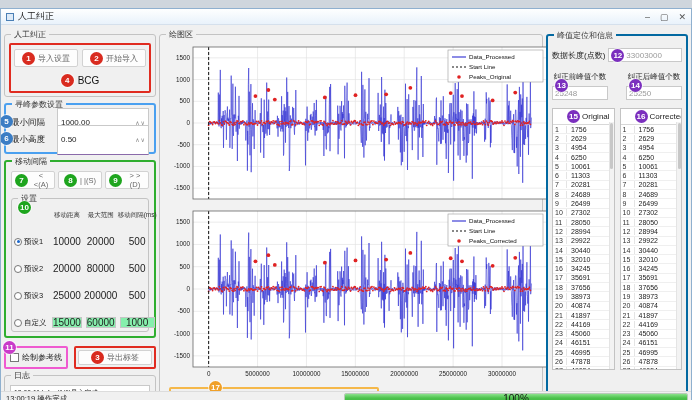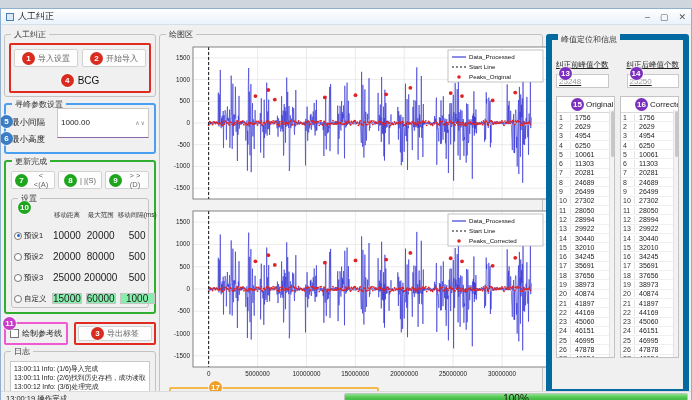--- a/index.html
+++ b/index.html
@@ -16,21 +16,21 @@
   
   .main{position:absolute;top:17px;left:0;right:0;bottom:14px;display:flex;padding:2px 3px;gap:3px;}
   .left-col{width:152px;display:flex;flex-direction:column;}
   .center-col{width:384px;}
   .right-col{flex:1;}
   
   .group{position:relative;border:1px solid #c3c3c3;border-radius:3px;padding:9px 5px 4px;margin-top:6px;background:#f0f0f0;}
   .group-title{position:absolute;top:-6px;left:6px;background:#f0f0f0;padding:0 3px;font-size:8px;color:#333;white-space:nowrap;}
   .group.blue{border:2px solid #4aa0f0;}
   .group.green{border:2px solid #2fae2f;}
-  .group.purple{border:6px solid #0369a1;}
+  .group.purple{border:2px solid #0369a1;}
   .annot-box{border:2px solid;border-radius:2px;}
   .annot-box.red{border-color:#e02b20;}
   .annot-box.pink{border-color:#ef5ad0;}
   .annot-box.orange{border-color:#f5b84a;}
   
   .badge{display:inline-flex;flex:none;width:13px;height:13px;border-radius:50%;color:#fff;
     font-size:8px;font-weight:bold;align-items:center;justify-content:center;
     box-shadow:0 0 0 1px rgba(255,255,255,.65);}
   .badge.red{background:#d92b1f;}
   .badge.blue{background:#3b7dc4;}
@@ -43,42 +43,42 @@
     display:flex;align-items:center;justify-content:center;gap:3px;height:18px;padding:0 3px;cursor:default;}
   .param-row{position:relative;display:flex;align-items:center;gap:4px;height:17px;font-size:8.5px;}
   .param-row .plab{width:42px;flex:none;}
   .spinbox{flex:1;display:flex;align-items:center;background:#fff;border:1px solid #c9c9c9;
     border-bottom:1px solid #8a6aaa;height:30px;font-size:8px;padding:5px 3px;}
   .spinbox .val{flex:1;}
   .spin-ud{display:flex;gap:1px;color:#888;font-size:6px;}
   .badge-left{position:absolute;left:-11px;top:1px;}
   
   .preset-grid{display:grid;grid-template-columns:36px 1fr 1fr 1.2fr;font-size:7px;
-    align-items:center;row-gap:10px;margin-top:10px;}
+    align-items:center;row-gap:16px;margin-top:10px;}
   .ph{text-align:center;color:#333;font-size:6.5px;white-space:nowrap;}
   .pv{text-align:center;font-size:10px;}
   .pv.inp{border:1px solid #c4c4c4;background:#86efac;height:11px;line-height:10px;margin:0 2px;}
   .pr-label{display:flex;align-items:center;gap:2px;font-size:7.5px;white-space:nowrap;}
   .radio{width:8px;height:8px;flex:none;border:1px solid #777;border-radius:50%;background:#fff;position:relative;}
   .radio.on::after{content:"";position:absolute;inset:1.5px;border-radius:50%;background:#1a66cc;}
   .checkbox{width:9px;height:9px;flex:none;border:1px solid #777;background:#fff;}
   
   .log-box{background:#fff;border:1px solid #c9c9c9;height:100%;padding:2px 3px;overflow:hidden;}
   .log-line{font-size:6.8px;line-height:9px;color:#222;white-space:nowrap;}
   
   .charts{background:#f2f2f2;}
   svg text{font-family:"Liberation Sans","DejaVu Sans",sans-serif;}
   .toolbar{position:relative;display:inline-flex;align-items:center;gap:7px;padding:2px 6px;margin:3px 0 0 6px;background:#f0f0f0;}
   .toolbar .tb-label{font-size:8.5px;color:#333;}
   .tb-icon{display:flex;align-items:center;justify-content:center;width:15px;height:15px;cursor:default;}
   
   .rp-row{display:flex;align-items:center;gap:3px;font-size:8px;margin-top:2px;}
   .field{display:flex;align-items:center;gap:2px;background:#fff;border:1px solid #c9c9c9;height:14px;
     font-size:8px;color:#9a9a9a;padding:0 2px;}
-  .count-cols{display:grid;grid-template-columns:1fr 1fr;gap:18px;margin-top:10px;text-decoration:underline;}
+  .count-cols{display:grid;grid-template-columns:1fr 1fr;gap:18px;margin-top:10px;}
   .count-label{font-size:7.5px;text-align:center;white-space:nowrap;}
   .count-field{position:relative;margin-top:4px;}
   .tables{display:grid;grid-template-columns:1fr 1fr;gap:5px;margin-top:8px;height:262px;}
   .tbl{position:relative;background:#fff;border:1px solid #c3c3c3;display:flex;flex-direction:column;overflow:hidden;}
   .tbl-head{display:flex;align-items:center;gap:2px;font-size:8px;border-bottom:1px solid #d8d8d8;
     padding:1px 2px 1px 14px;background:#fff;}
   .tbl-rows{flex:1;overflow:hidden;}
   .tr{display:flex;height:9.3px;align-items:center;border-bottom:1px solid #efefef;}
   .td-i{width:14px;flex:none;font-size:7px;color:#333;border-right:1px solid #e4e4e4;padding-left:2px;}
   .td-v{font-size:7px;padding-left:4px;}
@@ -141,25 +141,32 @@
             <span class="val">1000.00</span>
             <span class="spin-ud">
               <span>∧</span>
               <span>∨</span>
             </span>
           </span>
         </div>
         <div class="param-row">
           <span class="badge blue badge-left">6</span>
           <span class="plab">最小高度</span>
+          <span class="spinbox">
+            <span class="val">0.50</span>
+            <span class="spin-ud">
+              <span>∧</span>
+              <span>∨</span>
+            </span>
+          </span>
         </div>
       </div>
 
       <div class="group green">
-        <span class="group-title">更新完成</span>
+        <span class="group-title">移动间隔</span>
         <div style="display:flex;gap:3px;">
           <button class="btn" style="flex:1;font-size:7.5px;">
             <span class="badge green">7</span>
             <span>&lt; &lt;(A)</span>
           </button>
           <button class="btn" style="flex:1;font-size:7.5px;">
             <span class="badge green">8</span>
             <span>| |(S)</span>
           </button>
           <button class="btn" style="flex:1;font-size:7.5px;">
@@ -1030,20 +1037,27 @@
                 <rect x="5" y="2" width="5" height="3.5" fill="none" stroke="#333" stroke-width="1.1"></rect>
               </svg>
           </span>
         </div>
       </div>
     </div>
 
     <div class="right-col">
       <div class="group purple" style="height:100%;padding:10px 4px 3px;">
         <span class="group-title">峰值定位和信息</span>
+        <div class="rp-row">
+          <span style="white-space:nowrap;">数据长度(点数)</span>
+          <span class="field" style="flex:1;">
+            <span class="badge purple">12</span>
+            <span>33003000</span>
+          </span>
+        </div>
         <div class="count-cols">
           <div>
             <div class="count-label">纠正前峰值个数</div>
             <div class="field count-field">
               <span class="badge purple" style="position:absolute;top:-8px;left:2px;">13</span>
               <span>25248</span>
             </div>
           </div>
           <div>
             <div class="count-label">纠正后峰值个数</div>

